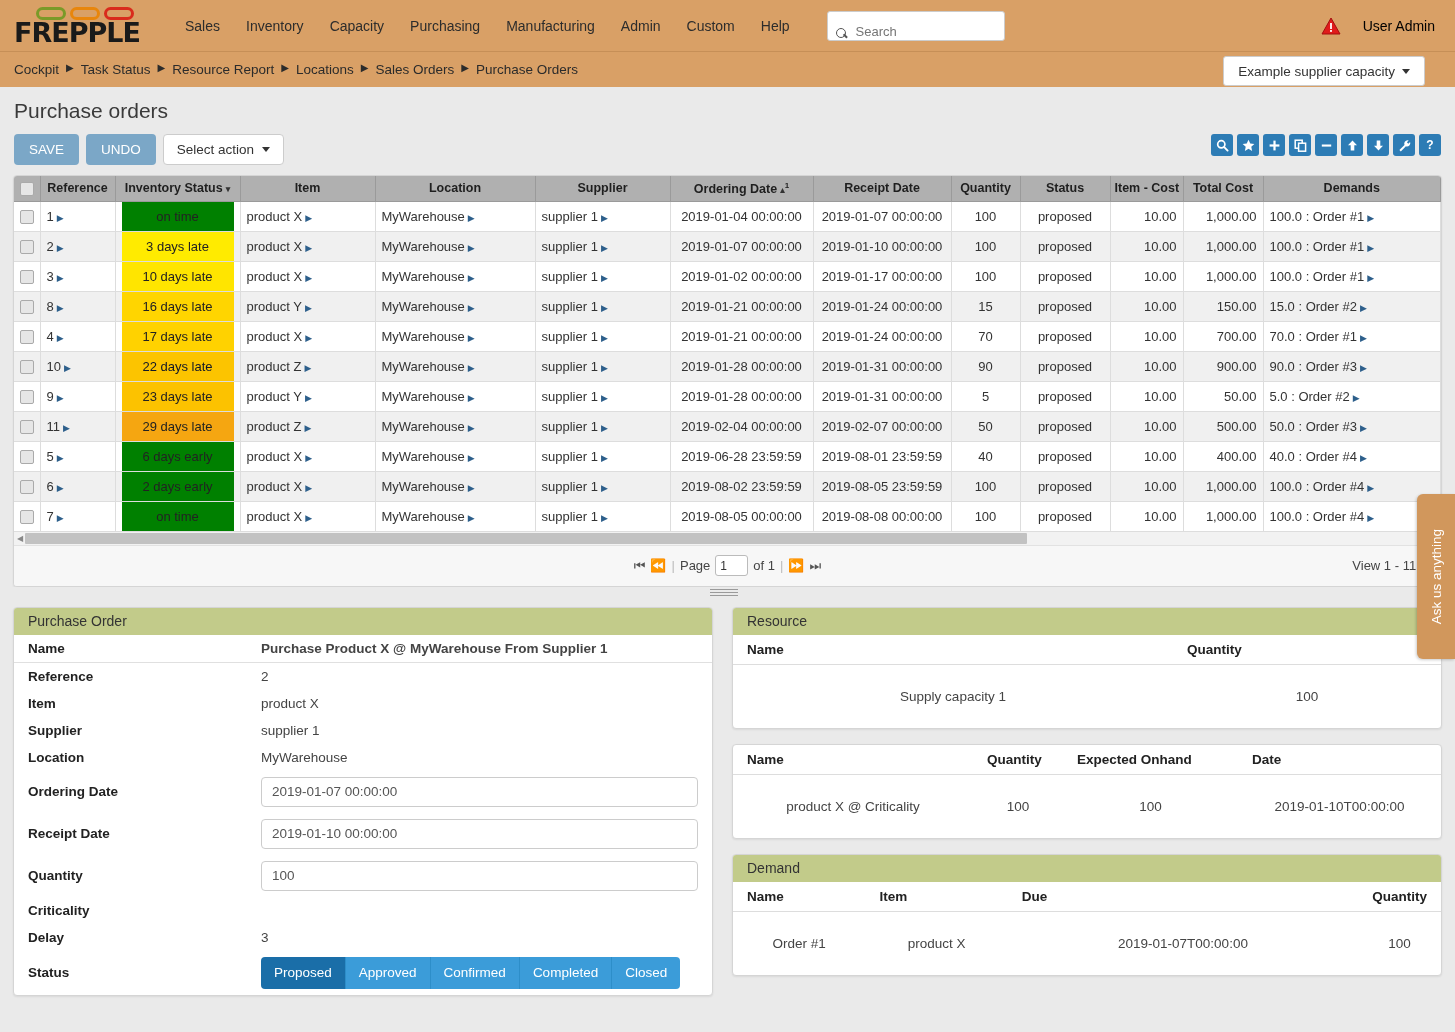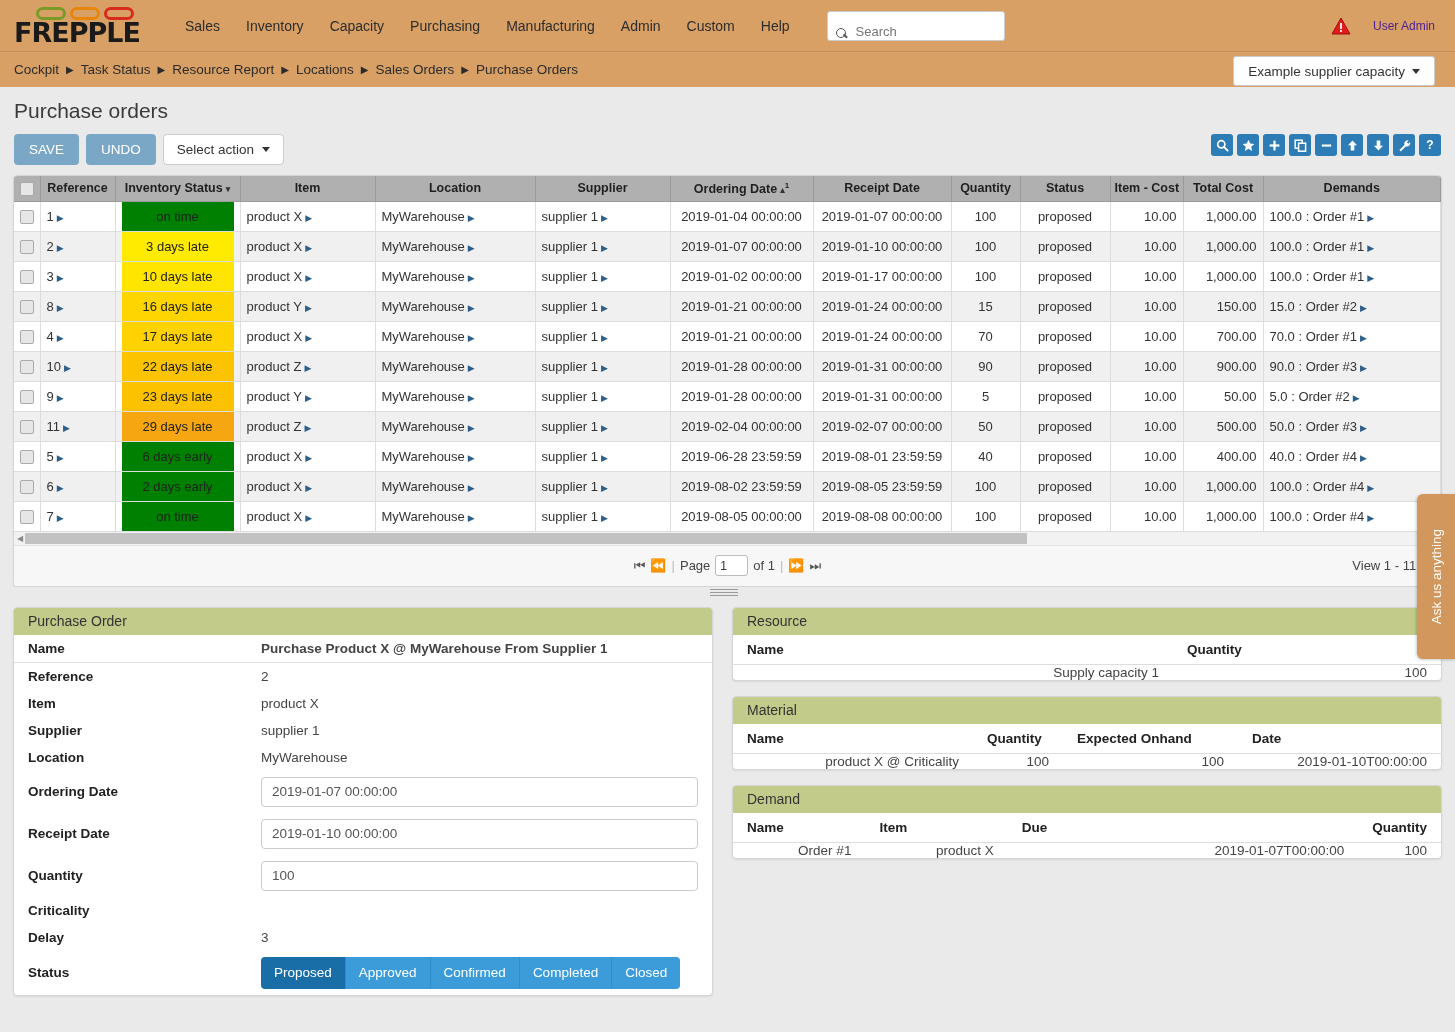--- a/index.html
+++ b/index.html
@@ -69,37 +69,37 @@
     color: #666; width: 100%;
     font-family: "Liberation Sans", sans-serif;
   }
   .topright {
     margin-left: auto;
     display: flex; align-items: center; gap: 22px;
     padding-right: 6px;
   }
   .warn-icon { width: 20px; height: 18px; position: relative; cursor: pointer; }
   .warn-icon svg { display: block; }
-  .userlabel { font-size: 12px; color: #4c1d95; }
+  .userlabel { font-size: 14px; color: #000000; }
 
   
   .crumbbar {
     height: 36px;
     background: #d9a066;
     border-top: 1px solid #c68f57;
     display: flex; align-items: center;
     padding: 0 14px;
     position: relative;
   }
-  .crumbs { display: flex; align-items: center; font-size: 13.5px; color: #2b2b2b; gap: 0; }
+  .crumbs { display: flex; align-items: flex-start; font-size: 13.5px; color: #2b2b2b; gap: 0; }
   .crumbs a { color: #2b2b2b; text-decoration: none; }
   .crumb-sep { margin: 0 7px; font-size: 10px; color: #2b2b2b; }
   .ctxbtn {
     position: absolute;
-    right: 20px; top: 4px;
+    right: 30px; top: 4px;
     background: #fff;
     border: 1px solid #ccc;
     border-radius: 3px;
     height: 30px;
     display: flex; align-items: center;
     padding: 0 14px;
     font-size: 13.5px;
     color: #333;
     cursor: pointer;
     gap: 7px;
@@ -275,22 +275,22 @@
   }
   .sbtn:last-child { border-right: none; }
   .sbtn.active { background: #1a6ea8; }
 
   table.subgrid { width: 100%; border-collapse: collapse; }
   table.subgrid th {
     text-align: left; font-size: 13.5px; font-weight: bold;
     color: #222; padding: 7px 14px; border-bottom: 1px solid #ddd;
   }
   table.subgrid td {
-    text-align: right; font-size: 13.5px; color: #444;
-    padding: 0 14px; border-bottom: 1px solid #eee; margin-left: 28px;
+    text-align: center; font-size: 13.5px; color: #444;
+    padding: 24px 14px; border-bottom: 1px solid #eee; margin-left: 28px;
   }
   table.subgrid tr:last-child td { border-bottom: none; }
 
   
   .asktab {
     position: absolute;
     right: 0; top: 494px;
     width: 38px; height: 165px;
     background: #d1975c;
     border-radius: 6px 0 0 6px;
@@ -759,21 +759,20 @@
         <tbody id="resource-body">
             <tr>
               <td>Supply capacity 1</td>
               <td>100</td>
             </tr>
           </tbody>
       </table>
     </div>
 
     <div class="card">
-      <div class="card-head">Material</div>
       <table class="subgrid">
         <thead>
             <tr id="material-head">
               <th style="width: 240px;">Name</th>
               <th style="width: 90px;">Quantity</th>
               <th style="width: 175px;">Expected Onhand</th>
               <th>Date</th>
             </tr>
           </thead>
         <tbody id="material-body">

